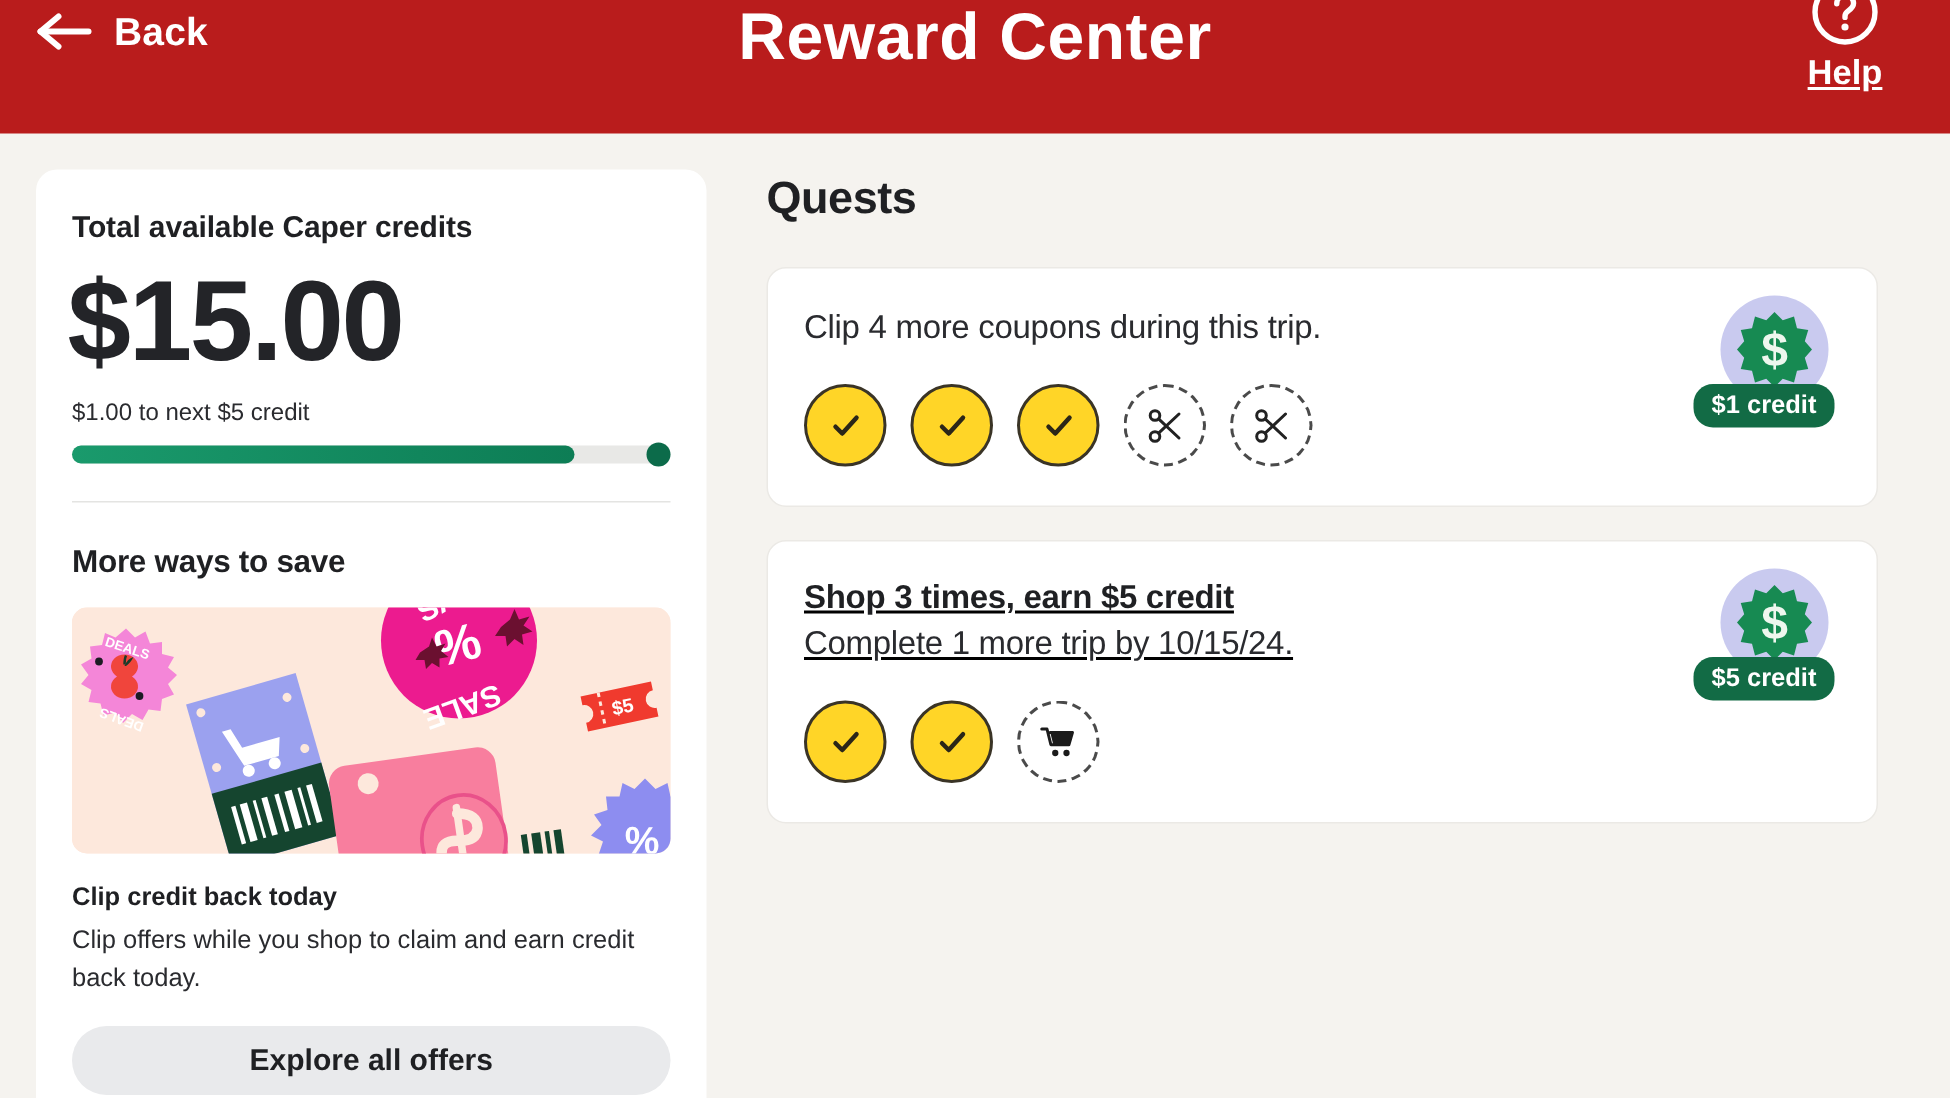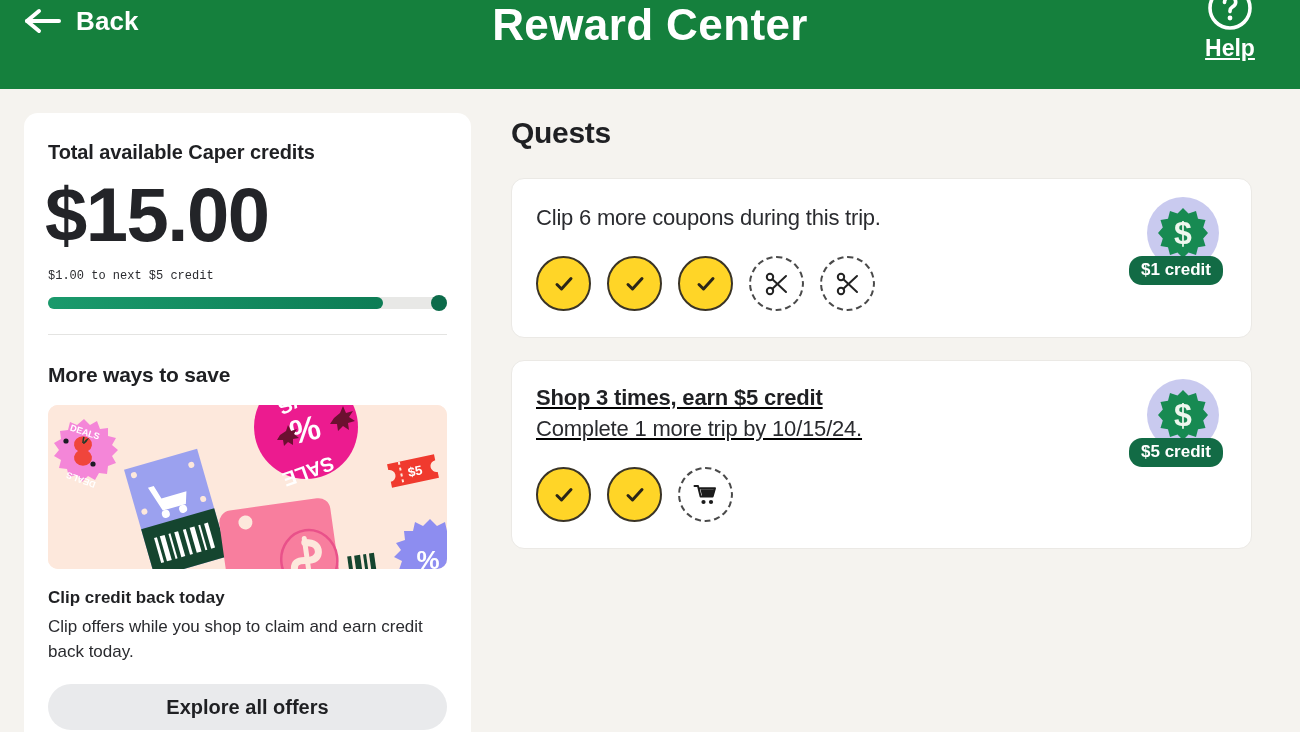--- a/index.html
+++ b/index.html
@@ -8,21 +8,21 @@
     overflow: hidden;
     background: #f5f3ef;
     font-family: "Liberation Sans", sans-serif;
     -webkit-font-smoothing: antialiased;
   }
 
   
   .header {
     position: absolute; left: 0; top: 0;
     width: 1300px; height: 89px;
-    background: #15803d;
+    background: #b91c1c;
     color: #ffffff;
   }
   .back-btn {
     position: absolute; left: 22px; top: 6px;
     display: flex; align-items: center; gap: 14px;
     cursor: pointer;
   }
   .back-arrow { width: 40px; height: 30px; display: block; }
   .back-label {
     font-size: 26px; font-weight: bold; color: #ffffff;
@@ -55,23 +55,22 @@
   .credits-label {
     font-size: 20px; font-weight: bold; color: #1f2023;
     letter-spacing: -.1px; line-height: 26px;
   }
   .credits-amount {
     font-size: 76px; font-weight: bold; color: #232428;
     letter-spacing: -1.5px; line-height: 84px;
     margin-top: 8px; margin-left: -3px;
   }
   .progress-caption {
-    font-size: 12px; color: #2a2b2f; line-height: 22px;
+    font-size: 16px; color: #2a2b2f; line-height: 22px;
     margin-top: 8px;
-    font-family: Liberation Mono, monospace;
   }
   .progress-wrap {
     position: relative; margin-top: 10px;
     width: 399px; height: 12px;
   }
   .progress-track {
     position: absolute; left: 0; top: 0; width: 100%; height: 12px;
     background: #e8e8e6; border-radius: 6px;
   }
   .progress-fill {
@@ -287,21 +286,21 @@
 
   <div class="offer-title">Clip credit back today</div>
   <div class="offer-desc">Clip offers while you shop to claim and earn credit back today.</div>
   <button class="explore-btn">Explore all offers</button>
 </div>
 
 <div class="quests-pane">
   <div class="quests-heading">Quests</div>
   <div id="quest-list">
       <div class="quest-card">
-        <div class="quest-sub">Clip 6 more coupons during this trip.</div>
+        <div class="quest-sub">Clip 4 more coupons during this trip.</div>
         <div class="steps">
           <div class="step done">
             <span>
               <svg width="26" height="26" viewBox="0 0 26 26">
                 <path d="M6 13.5 L10.5 18 L20 7.5" fill="none" stroke="#2b2618" stroke-width="3" stroke-linecap="round" stroke-linejoin="round"></path>
               </svg>
             </span>
           </div>
           <div class="step done">
             <span>

